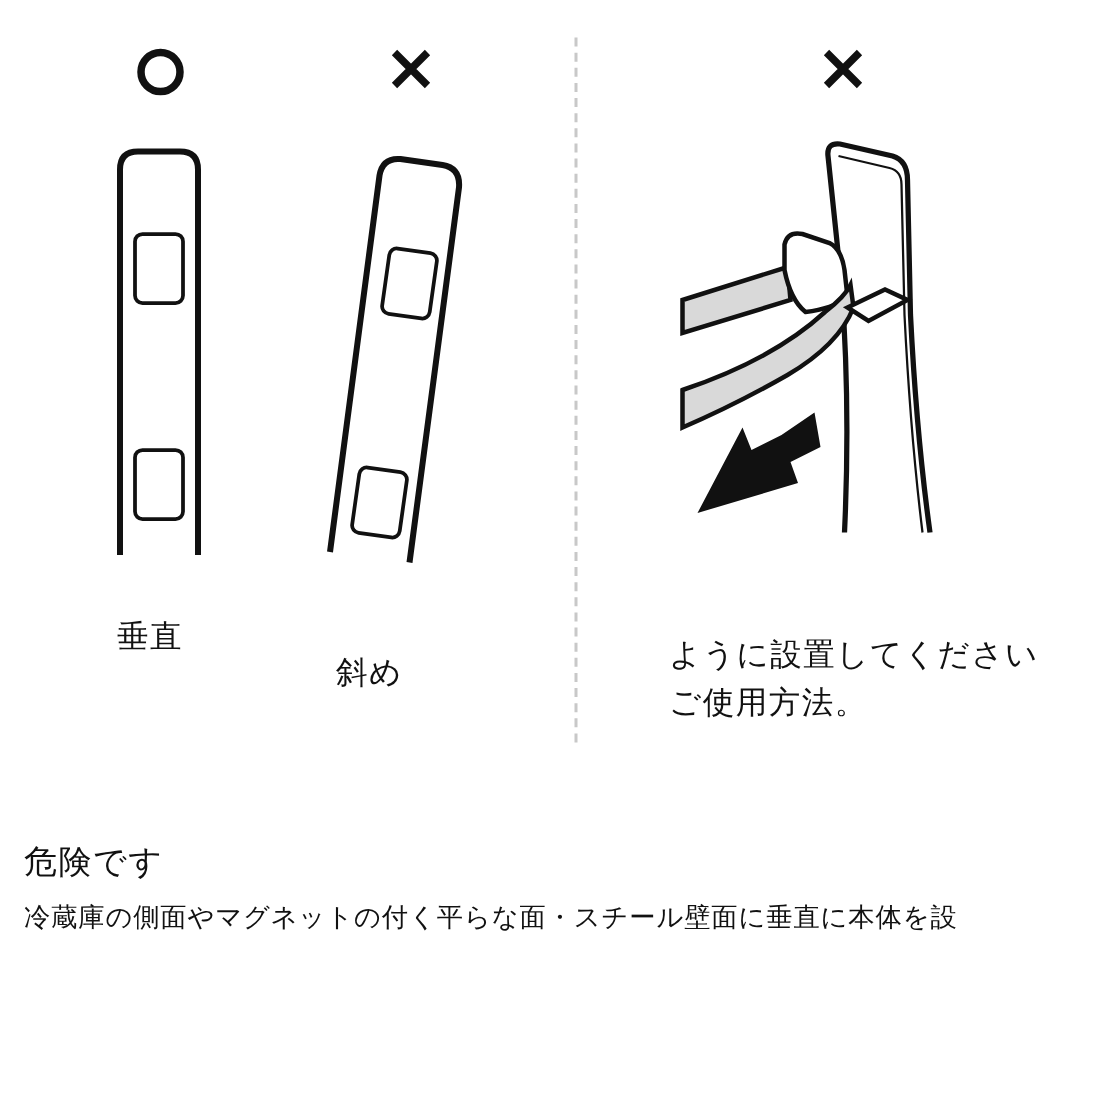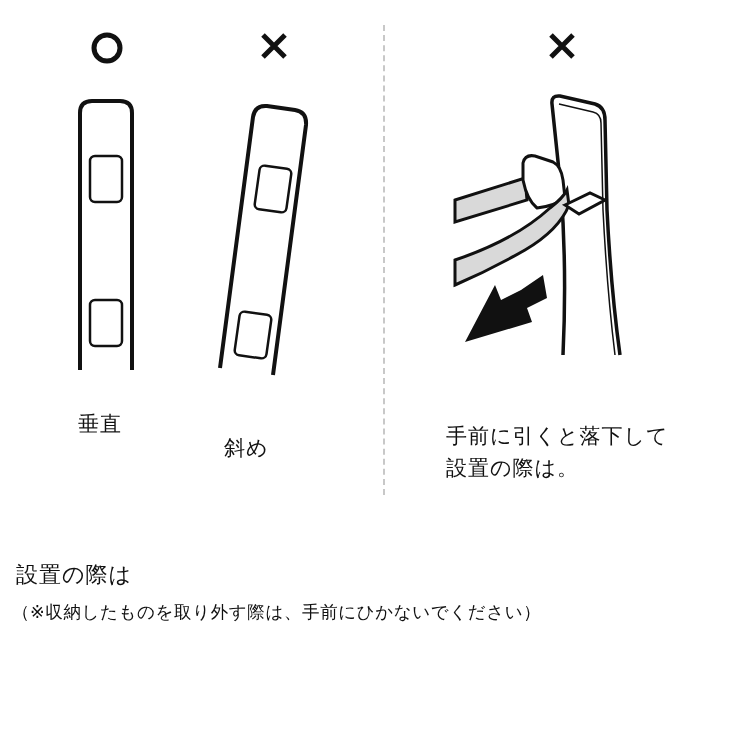--- a/index.html
+++ b/index.html
@@ -70,21 +70,21 @@
 
     <path d="M0 170 Q60 150 95 118 Q108 108 112 100 L114 115 Q104 140 70 160 Q35 180 0 195 Z" fill="#d9d9d9" stroke="#111" stroke-width="3"></path>
 
     <path d="M110 115 L135 103 L150 110 L124 124 Z" fill="#fff" stroke="#111" stroke-width="3"></path>
 
     <path d="M88 185 L92 208 L72 218 L77 232 L10 252 L40 195 L46 210 L66 200 Z" fill="#111"></path>
   </svg>
 </div>
 
 <div class="abs warn" style="left:446px;top:420px;">
-  <div>手前に引くと落下して</div>
-  <div>設置の際は。</div>
+  <div>ように設置してください</div>
+  <div>ご使用方法。</div>
 </div>
 
-<div class="abs heading" style="left:16px;top:560px;">設置の際は</div>
+<div class="abs heading" style="left:16px;top:560px;">危険です</div>
 
 <div class="abs body-text" style="left:16px;top:595px;width:720px;">
-  <div style="margin-left:-4px;">（※収納したものを取り外す際は、手前にひかないでください）</div>
+  <div>冷蔵庫の側面やマグネットの付く平らな面・スチール壁面に垂直に本体を設</div>
 </div>
 
 </body></html>

